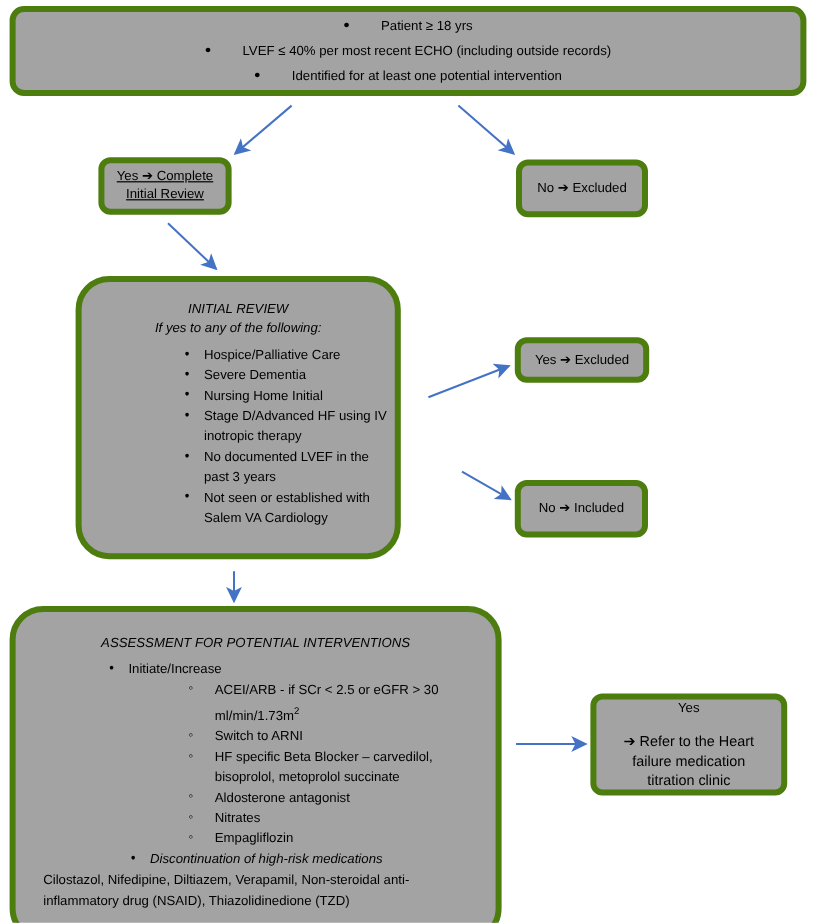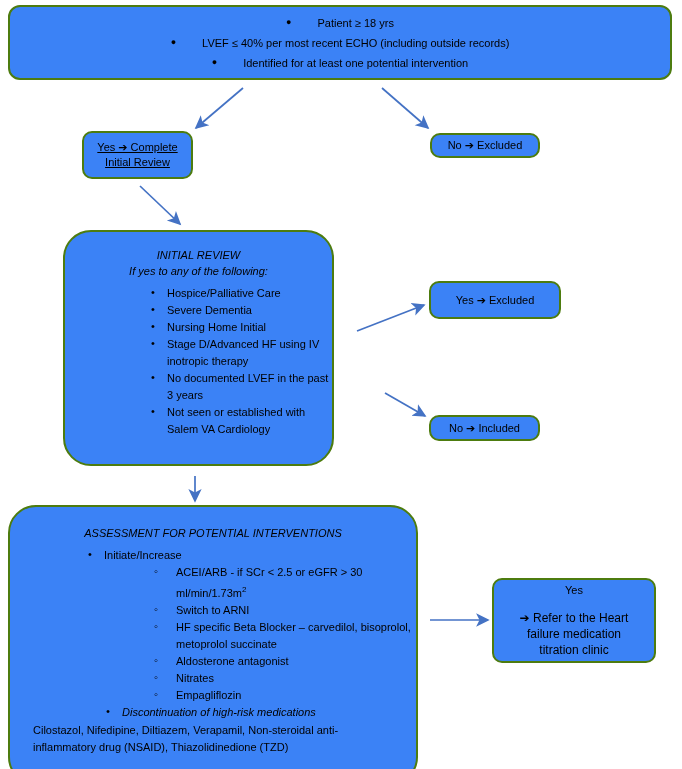--- a/index.html
+++ b/index.html
@@ -24,22 +24,22 @@
     position: absolute;
     left: 0;
     top: 0;
     width: 682px;
     height: 769px;
     pointer-events: none;
   }
   .node {
     position: absolute;
     box-sizing: border-box;
-    border: 2px solid #4d7c0f;
-    background: #3b82f6;
+    border: 5px solid #4d7c0f;
+    background: #a3a3a3;
     border-radius: 10px;
   }
   .node-inner {
     width: 100%;
     height: 100%;
     display: flex;
     flex-direction: column;
     justify-content: center;
   }
   .ctr { text-align: center; }
@@ -85,29 +85,29 @@
     vertical-align: 2px;
   }
 
   
   #yes-complete-box {
     left: 82px; top: 131px;
     width: 111px; height: 48px; text-decoration: underline;
   }
   #no-excluded-box {
     left: 430px; top: 133px;
-    width: 110px; height: 25px;
+    width: 110px; height: 48px;
   }
   #yes-excluded-box {
     left: 429px; top: 281px;
-    width: 132px; height: 38px;
+    width: 112px; height: 38px;
   }
   #no-included-box {
     left: 429px; top: 400px;
-    width: 111px; height: 26px; margin-top: 15px;
+    width: 111px; height: 48px;
   }
   #refer-box {
     left: 492px; top: 578px;
     width: 164px; height: 85px;
   }
   #refer-box .refer-yes {
     font-size: 11px;
     text-align: center;
     margin-bottom: 14px;
   }

